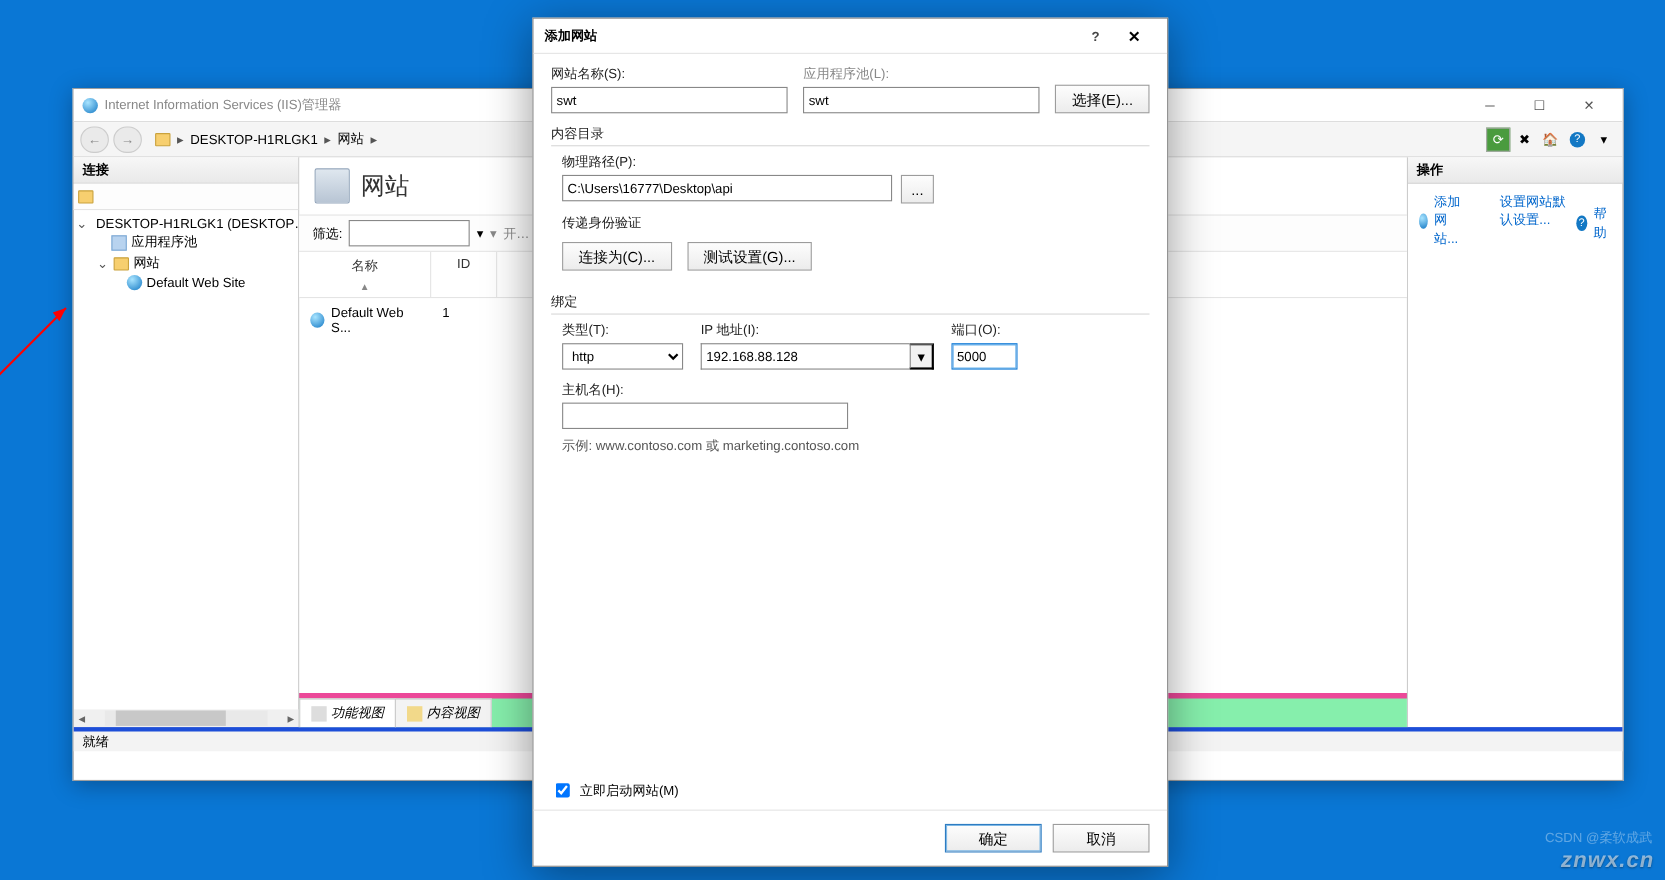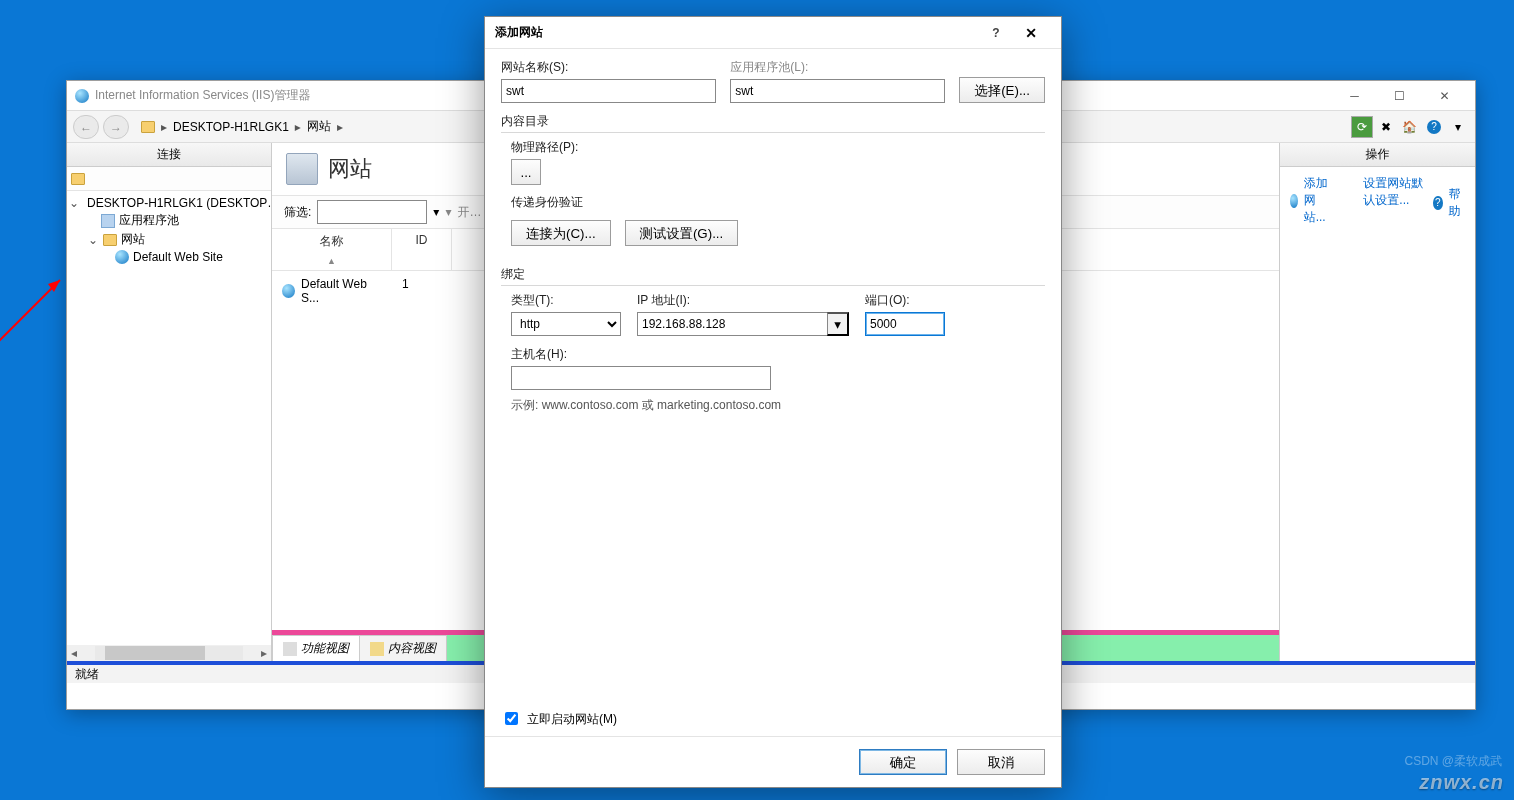--- a/index.html
+++ b/index.html
@@ -12,21 +12,21 @@
   .win-btn { width:45px; height:28px; display:flex; align-items:center; justify-content:center; color:#555; }
   .iis-nav { height:32px; display:flex; align-items:center; background:#f5f5f5; border-bottom:1px solid #ddd; padding:0 6px; gap:4px; }
   .nav-btn { width:26px; height:24px; display:flex; align-items:center; justify-content:center; background:#eaeaea; border:1px solid #ccc; border-radius:12px; color:#888; }
   .breadcrumb { flex:1; display:flex; align-items:center; gap:6px; margin-left:8px; }
   .bc-arrow { color:#555; }
   .nav-right { display:flex; gap:2px; }
   .nav-icon { width:22px; height:22px; display:flex; align-items:center; justify-content:center; border:1px solid transparent; }
   .nav-icon.boxed { border:1px solid #aaa; background:#fff; }
   .iis-menu { height:26px; display:flex; align-items:center; gap:18px; padding:0 12px; border-bottom:1px solid #e4e4e4; }
   .iis-body { display:flex; height:calc(100% - 30px - 32px - 26px - 22px); }
-  .panel-header { background:linear-gradient(#f7f7f7,#e9e9e9); border-bottom:1px solid #ccc; padding:3px 8px; font-weight:normal;text-align:center; }
+  .panel-header { background:linear-gradient(#f7f7f7,#e9e9e9); border-bottom:1px solid #ccc; padding:3px 8px; font-weight:bold; }
   .conn-panel { width:205px; border-right:1px solid #ccc; display:flex; flex-direction:column; }
   .conn-tools { height:24px; border-bottom:1px solid #e4e4e4; display:flex; align-items:center; padding:0 4px; background:#fdfdfd; }
   .tree { flex:1; padding:4px 2px; overflow:auto; position:relative; }
   .tree-row { display:flex; align-items:center; gap:4px; padding:1px 0; white-space:nowrap; }
   .tree-ind { display:inline-block; }
   .tree-exp { width:12px; text-align:center; color:#555; }
   .tree-scroll { position:absolute; bottom:0; left:0; right:0; height:16px; background:#f0f0f0; display:flex; align-items:center; }
   .tree-scroll .track { flex:1; height:14px; background:#e9e9e9; margin:0 14px; position:relative; }
   .tree-scroll .thumb { position:absolute; left:10px; width:100px; top:0; bottom:0; background:#c8c8c8; }
   .tree-scroll .arr { width:14px; text-align:center; color:#666; }
@@ -233,20 +233,21 @@
       <div class="col" style="justify-content:flex-end">
         <button class="btn">选择(E)...</button>
       </div>
     </div>
 
     <div class="group">
       <div class="gtitle">内容目录</div>
       <div class="col" style="margin-left:10px;gap:3px;">
         <span class="lbl">物理路径(P):</span>
         <div class="row" style="margin-bottom:6px;gap:8px;">
+          <input class="tb" style="width: 300px;" value="C:\Users\16777\Desktop\api">
           <button class="btn browse">...</button>
         </div>
         <span class="lbl">传递身份验证</span>
         <div class="row" style="margin-top:6px;gap:14px;">
           <button class="btn">连接为(C)...</button>
           <button class="btn">测试设置(G)...</button>
         </div>
       </div>
     </div>
 
@@ -262,21 +263,21 @@
           </div>
           <div class="col">
             <span class="lbl">IP 地址(I):</span>
             <div style="display:flex;">
               <input class="tb" style="width: 190px; border-right: 0px;" value="192.168.88.128">
               <button class="tb" style="width:22px;border-left:1px solid #888;background:#f2f2f2;">▾</button>
             </div>
           </div>
           <div class="col">
             <span class="lbl">端口(O):</span>
-            <input class="tb focus" style="width: 80px;" value="5000">
+            <input class="tb focus" style="width: 60px;" value="5000">
           </div>
         </div>
         <div class="col" style="margin-top:8px;">
           <span class="lbl">主机名(H):</span>
           <input class="tb" style="width: 260px;" value="">
           <span class="example">示例: www.contoso.com 或 marketing.contoso.com</span>
         </div>
       </div>
     </div>
   </div>

